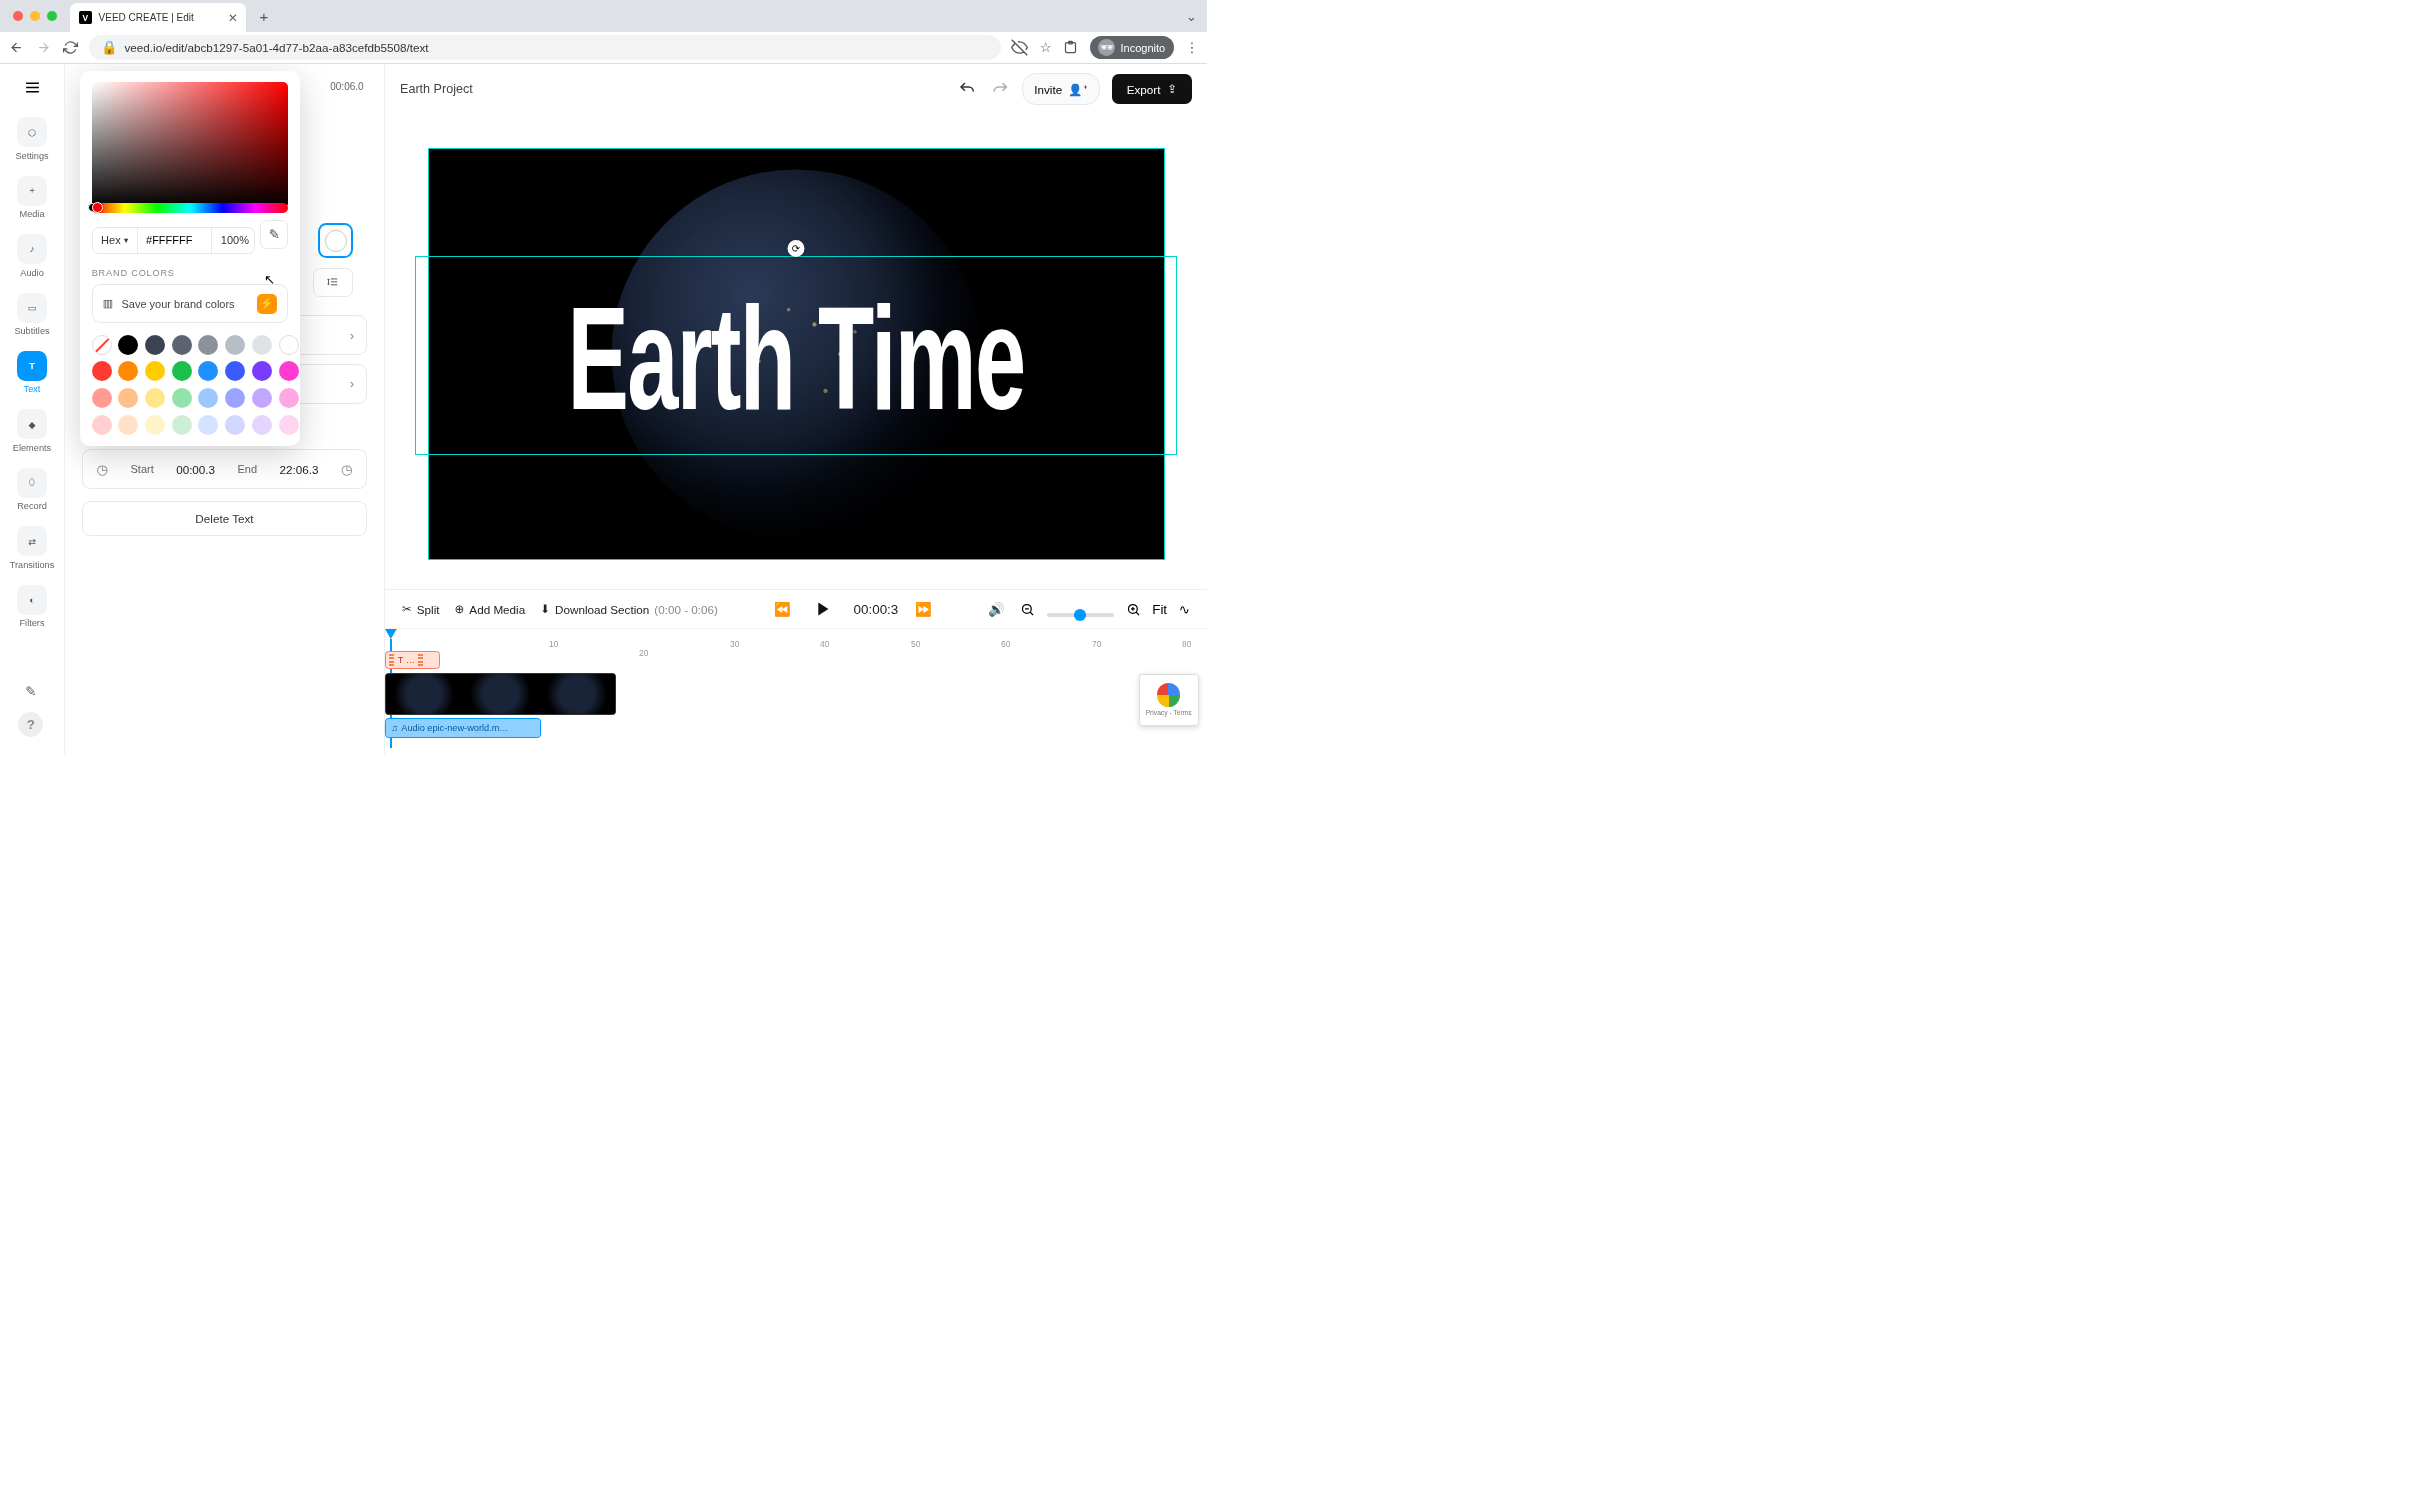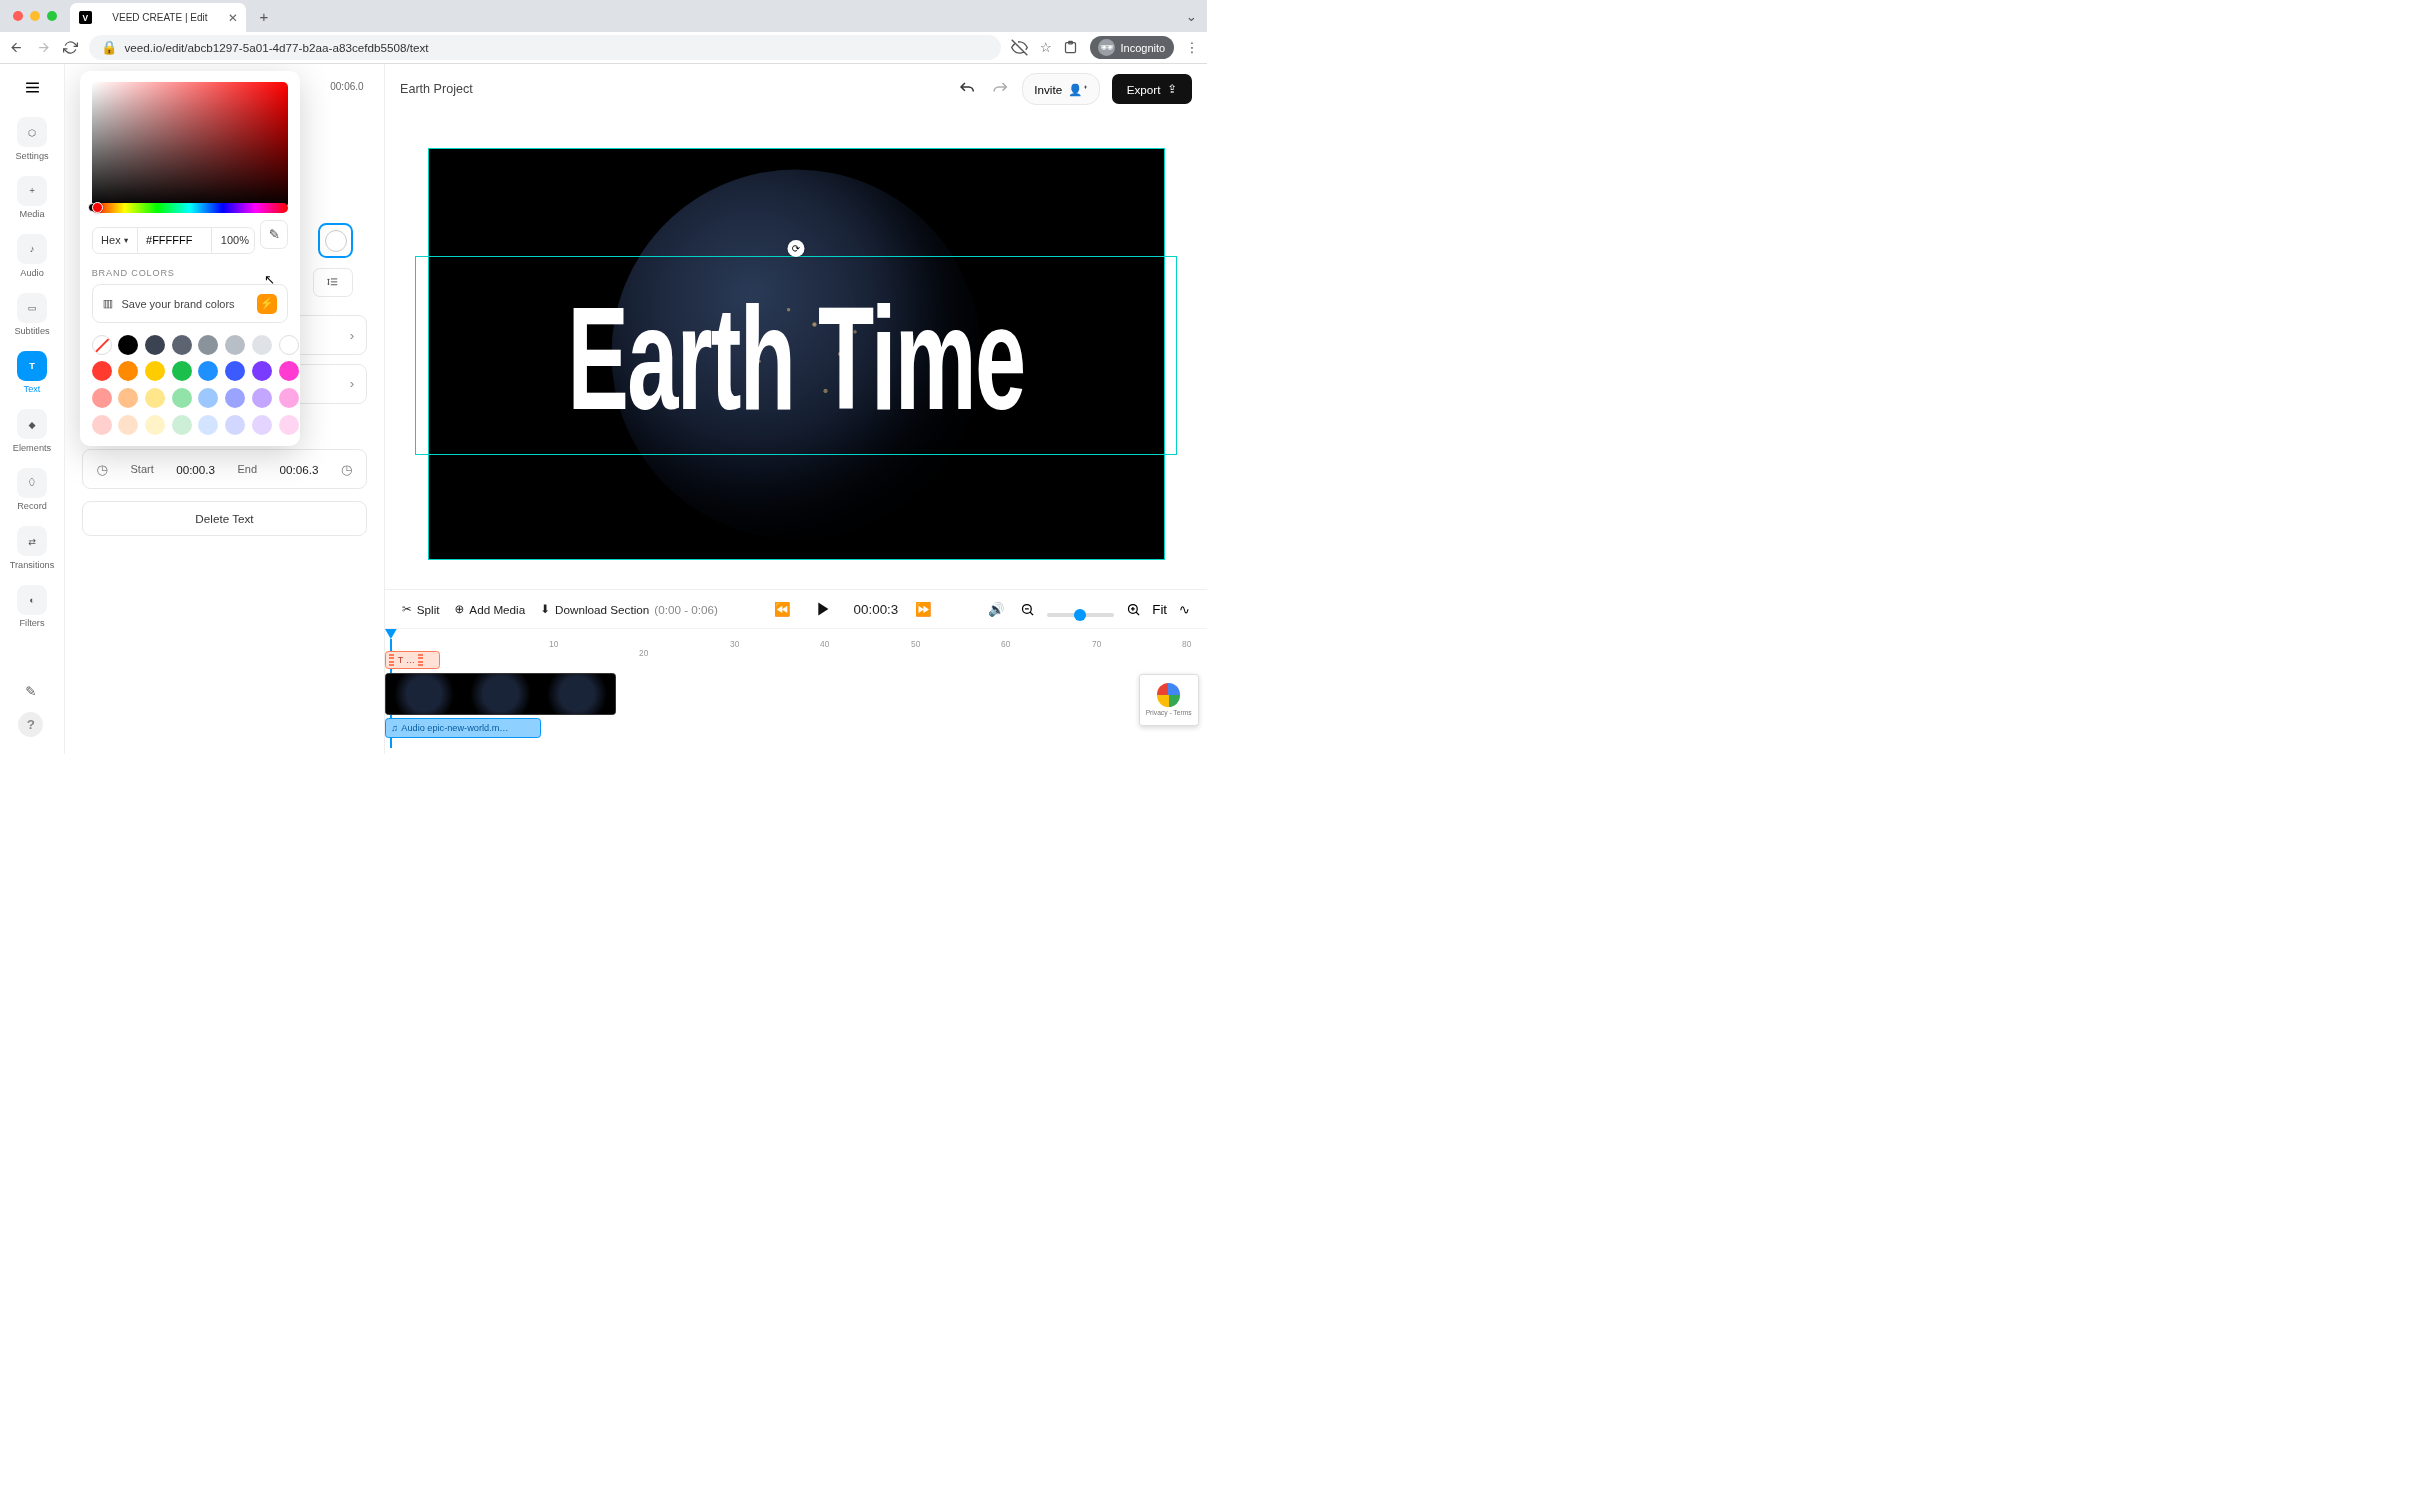--- a/index.html
+++ b/index.html
@@ -6,21 +6,21 @@
 body { background: #fff; width: 1207px; height: 754px; overflow: hidden; position: relative; }
 
 
 .browser-chrome { background: #dee1e6; }
 .tab-bar { height: 32px; display: flex; align-items: center; padding-left: 6.7px; gap: 6.7px; }
 .traffic-lights { display: flex; gap: 6.7px; padding: 0 6.7px; }
 .tl { width: 10px; height: 10px; border-radius: 50%; }
 .tl.red { background: #ff5f57; } .tl.yellow { background: #febc2e; } .tl.green { background: #28c840; }
 .tab { background: #fff; border-radius: 6.7px 6.7px 0 0; height: 28.5px; display: flex; align-items: center; padding: 0 8.4px; gap: 6.7px; min-width: 176px; margin-top: 3.4px; }
 .tab .favicon { width: 13.4px; height: 13.4px; background: #000; color: #fff; font-size: 8.4px; display: flex; align-items: center; justify-content: center; border-radius: 1.7px; font-weight: bold; }
-.tab .title { font-size: 10px; color: #333; flex: 1; text-align: center; }
+.tab .title { font-size: 10px; color: #333; flex: 1; }
 .tab .close { font-size: 11.7px; color: #666; cursor: pointer; }
 .new-tab { font-size: 15px; color: #555; padding: 0 6.7px; }
 .tab-bar .spacer { flex: 1; }
 .chevron-down { color: #555; padding-right: 10px; }
 
 .addr-bar { background: #fff; height: 32px; display: flex; align-items: center; padding: 0 8.4px; gap: 10px; border-bottom: 0.8px solid #ddd; }
 .nav-btn { width: 17px; color: #555; display: flex; justify-content: center; }
 .nav-btn.disabled { color: #bbb; }
 .url-pill { flex: 1; background: #f1f3f4; border-radius: 17px; height: 25px; display: flex; align-items: center; padding: 0 11.7px; gap: 6.7px; }
 .url-pill .lock { color: #666; }
@@ -266,21 +266,21 @@
     <div class="duration-row">
         <span style="margin-right:auto;">D</span>
         <span>00:06.0</span>
       </div>
 
     <div class="timing-card">
       <span class="clock">◷</span>
       <span class="lbl">Start</span>
       <span class="val">00:00.3</span>
       <span class="lbl">End</span>
-      <span class="val">00:06.3</span>
+      <span class="val">22:06.3</span>
       <span class="clock">◷</span>
     </div>
     <div class="delete-text">Delete Text</div>
 
     <div class="color-popover">
       <div class="sat-box">
           <div class="sat-handle"></div>
         </div>
       <div class="hue-bar">
           <div class="hue-handle"></div>

